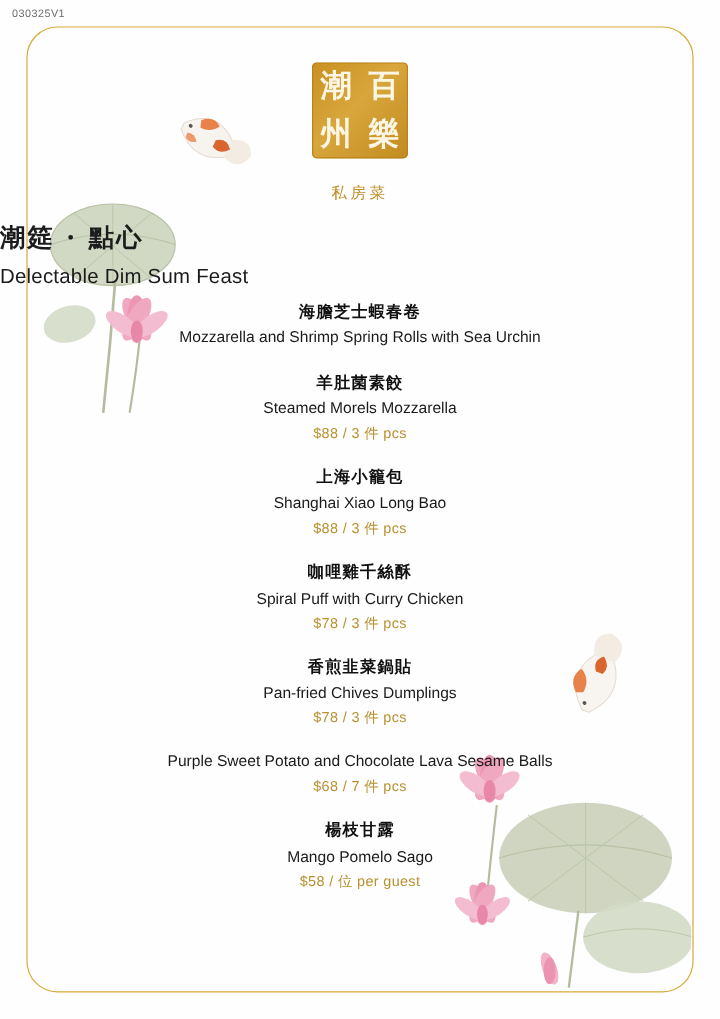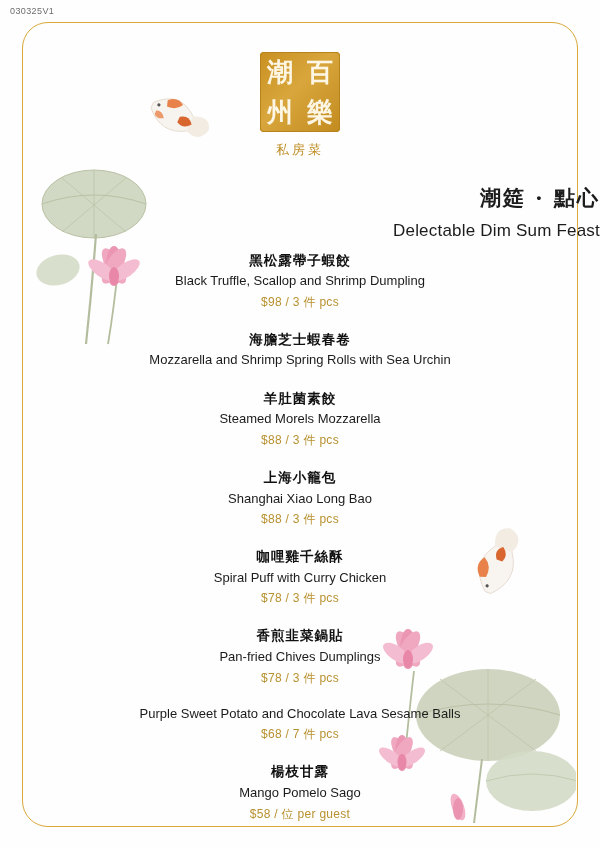--- a/index.html
+++ b/index.html
@@ -77,34 +77,34 @@
   .seal span {
     display: flex;
     align-items: center;
     justify-content: center;
     font-family: "DejaVu Serif", serif;
     font-size: 26px;
     font-weight: 700;
     line-height: 1;
   }
   .seal-sub {
-    margin-top: 9px;
+    margin-top: 20px;
     font-family: "DejaVu Serif", serif;
     font-size: 13px;
     color: #c08f28;
     letter-spacing: 3px;
     text-align: center;
   }
 
   
   .titles {
     position: absolute;
     left: 0; right: 0;
     top: 184px;
-    text-align: right;
+    text-align: left;
   }
   .title-cn {
     font-family: "DejaVu Serif", serif;
     font-size: 21px;
     font-weight: 700;
     color: #1c1c1c;
     letter-spacing: 2px;
     margin: 0;
   }
   .title-en {
@@ -250,25 +250,20 @@
     <div class="seal-sub">私房菜</div>
   </div>
 
   <div class="titles">
     <h1 class="title-cn">潮筵 · 點心</h1>
     <p class="title-en">Delectable Dim Sum Feast</p>
   </div>
 
   <div class="menu">
 
-    <div class="item">
-      <div class="item-cn">黑松露帶子蝦餃</div>
-      <div class="item-en">Black Truffle, Scallop and Shrimp Dumpling</div>
-      <div class="item-price">$98 / 3 件 pcs</div>
-    </div>
 
     <div class="item">
       <div class="item-cn">海膽芝士蝦春卷</div>
       <div class="item-en">Mozzarella and Shrimp Spring Rolls with Sea Urchin</div>
     </div>
 
     <div class="item">
       <div class="item-cn">羊肚菌素餃</div>
       <div class="item-en">Steamed Morels Mozzarella</div>
       <div class="item-price">$88 / 3 件 pcs</div>

